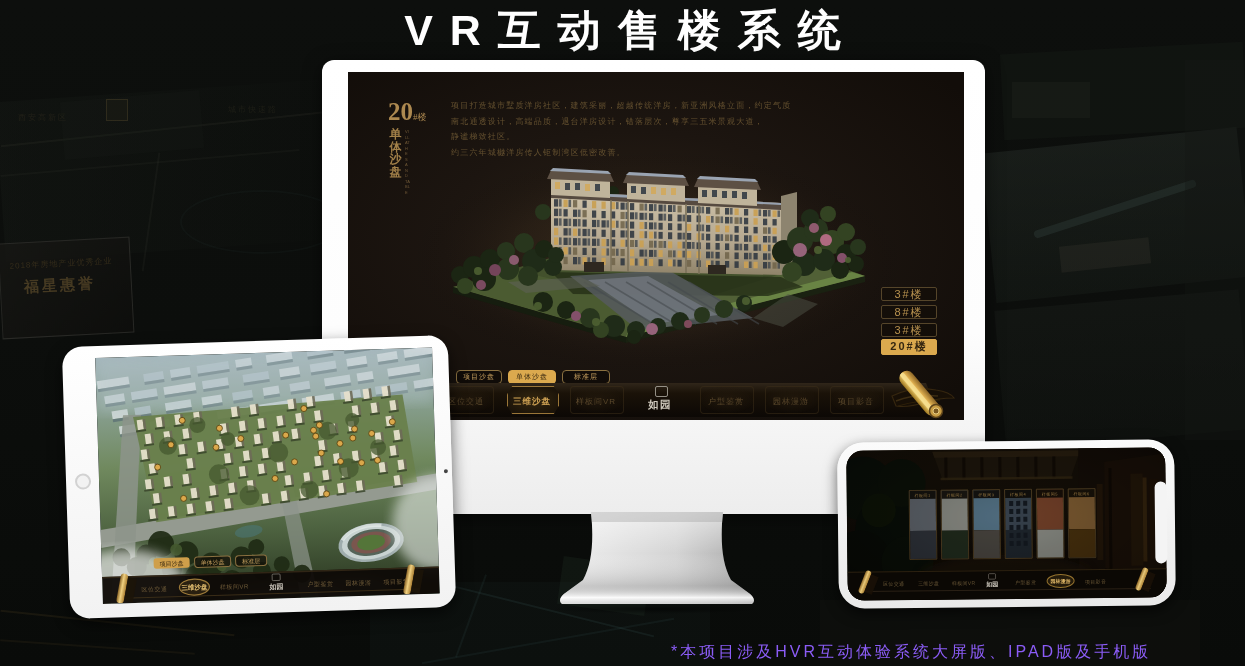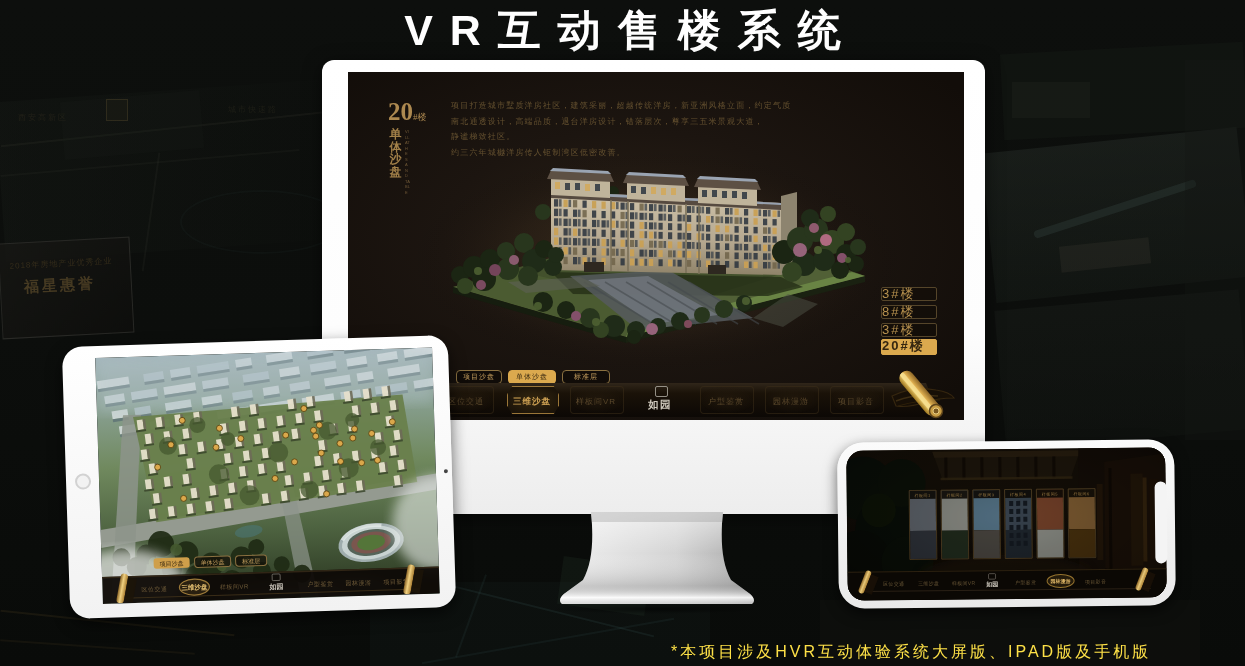--- a/index.html
+++ b/index.html
@@ -20,31 +20,31 @@
           overflow:hidden;}
   
   #stand{position:absolute;left:557px;top:512px;width:200px;height:96px;}
   
   .scr-num{position:absolute;left:40px;top:27px;color:#ad8950;font-family:"Liberation Serif",serif;font-size:25px;font-weight:bold;line-height:1;}
   .scr-num span{font-size:9px;font-weight:normal;}
   .scr-vert{position:absolute;left:40px;top:56px;color:#a28049;font-size:12px;font-weight:bold;line-height:12.5px;text-align:center;width:15px;}
   .scr-vert2{position:absolute;left:57px;top:57px;color:#6e5736;font-size:4px;width:5px;word-break:break-all;line-height:5.5px;}
   .scr-par{position:absolute;left:103px;top:26px;width:378px;color:#64502f;font-size:8px;line-height:15.5px;letter-spacing:1.2px;white-space:nowrap;}
   .fl-btn{position:absolute;left:533px;width:54px;height:12px;border:1px solid #55452a;border-radius:2px;
-          color:#b8924f;font-size:13px;text-align:left;line-height:12px;letter-spacing:2px;background:rgba(18,12,7,.55);}
+          color:#b8924f;font-size:11px;text-align:center;line-height:12px;letter-spacing:2px;background:rgba(18,12,7,.55);}
   .fl-btn.on{background:#dba94e;color:#352610;border-color:#dba94e;height:14px;font-weight:bold;}
   .tab-btn{position:absolute;top:298px;height:12px;border:1px solid #8a7040;border-radius:4px;
            color:#c59e5e;font-size:7px;text-align:center;line-height:12px;letter-spacing:1px;background:rgba(12,8,5,0.6);}
   .tab-btn.on{background:#dba94e;color:#352610;border-color:#dba94e;}
   #navbar{position:absolute;left:0;top:311px;width:592px;height:34px;
           background:linear-gradient(180deg,#30261a 0%,#1a1208 30%,#0c0805 100%);
           clip-path:polygon(0 0,578px 0,592px 100%,0 100%);}
   .nav-it{position:absolute;top:13px;color:#6e5836;font-size:8px;letter-spacing:1px;white-space:nowrap;}
   
-  #caption{position:absolute;left:671px;top:642px;color:#fde047;font-size:16px;letter-spacing:3.0px;white-space:nowrap;}
+  #caption{position:absolute;left:671px;top:642px;color:#8b5cf6;font-size:16px;letter-spacing:3.0px;white-space:nowrap;}
   
   #ipad{position:absolute;left:66px;top:341px;width:386px;height:272px;
         background:linear-gradient(180deg,#ffffff,#f2f2f2);border-radius:20px;
         transform:rotate(-1.8deg);box-shadow:0 6px 16px rgba(0,0,0,0.6);}
   #ipad-screen{position:absolute;left:33px;top:12px;width:337px;height:246px;background:#2a3430;overflow:hidden;}
   #ipad .home{position:absolute;left:9px;top:127px;width:16px;height:16px;border-radius:50%;background:#f2f2f2;border:2px solid #d2d2d2;box-sizing:border-box;}
   #ipad .cam{position:absolute;right:4px;top:134px;width:4px;height:4px;border-radius:50%;background:#444;}
   
   #phone{position:absolute;left:838px;top:441px;width:337px;height:166px;
          background:linear-gradient(180deg,#fbfbfb,#e9e9e9);border-radius:26px;

